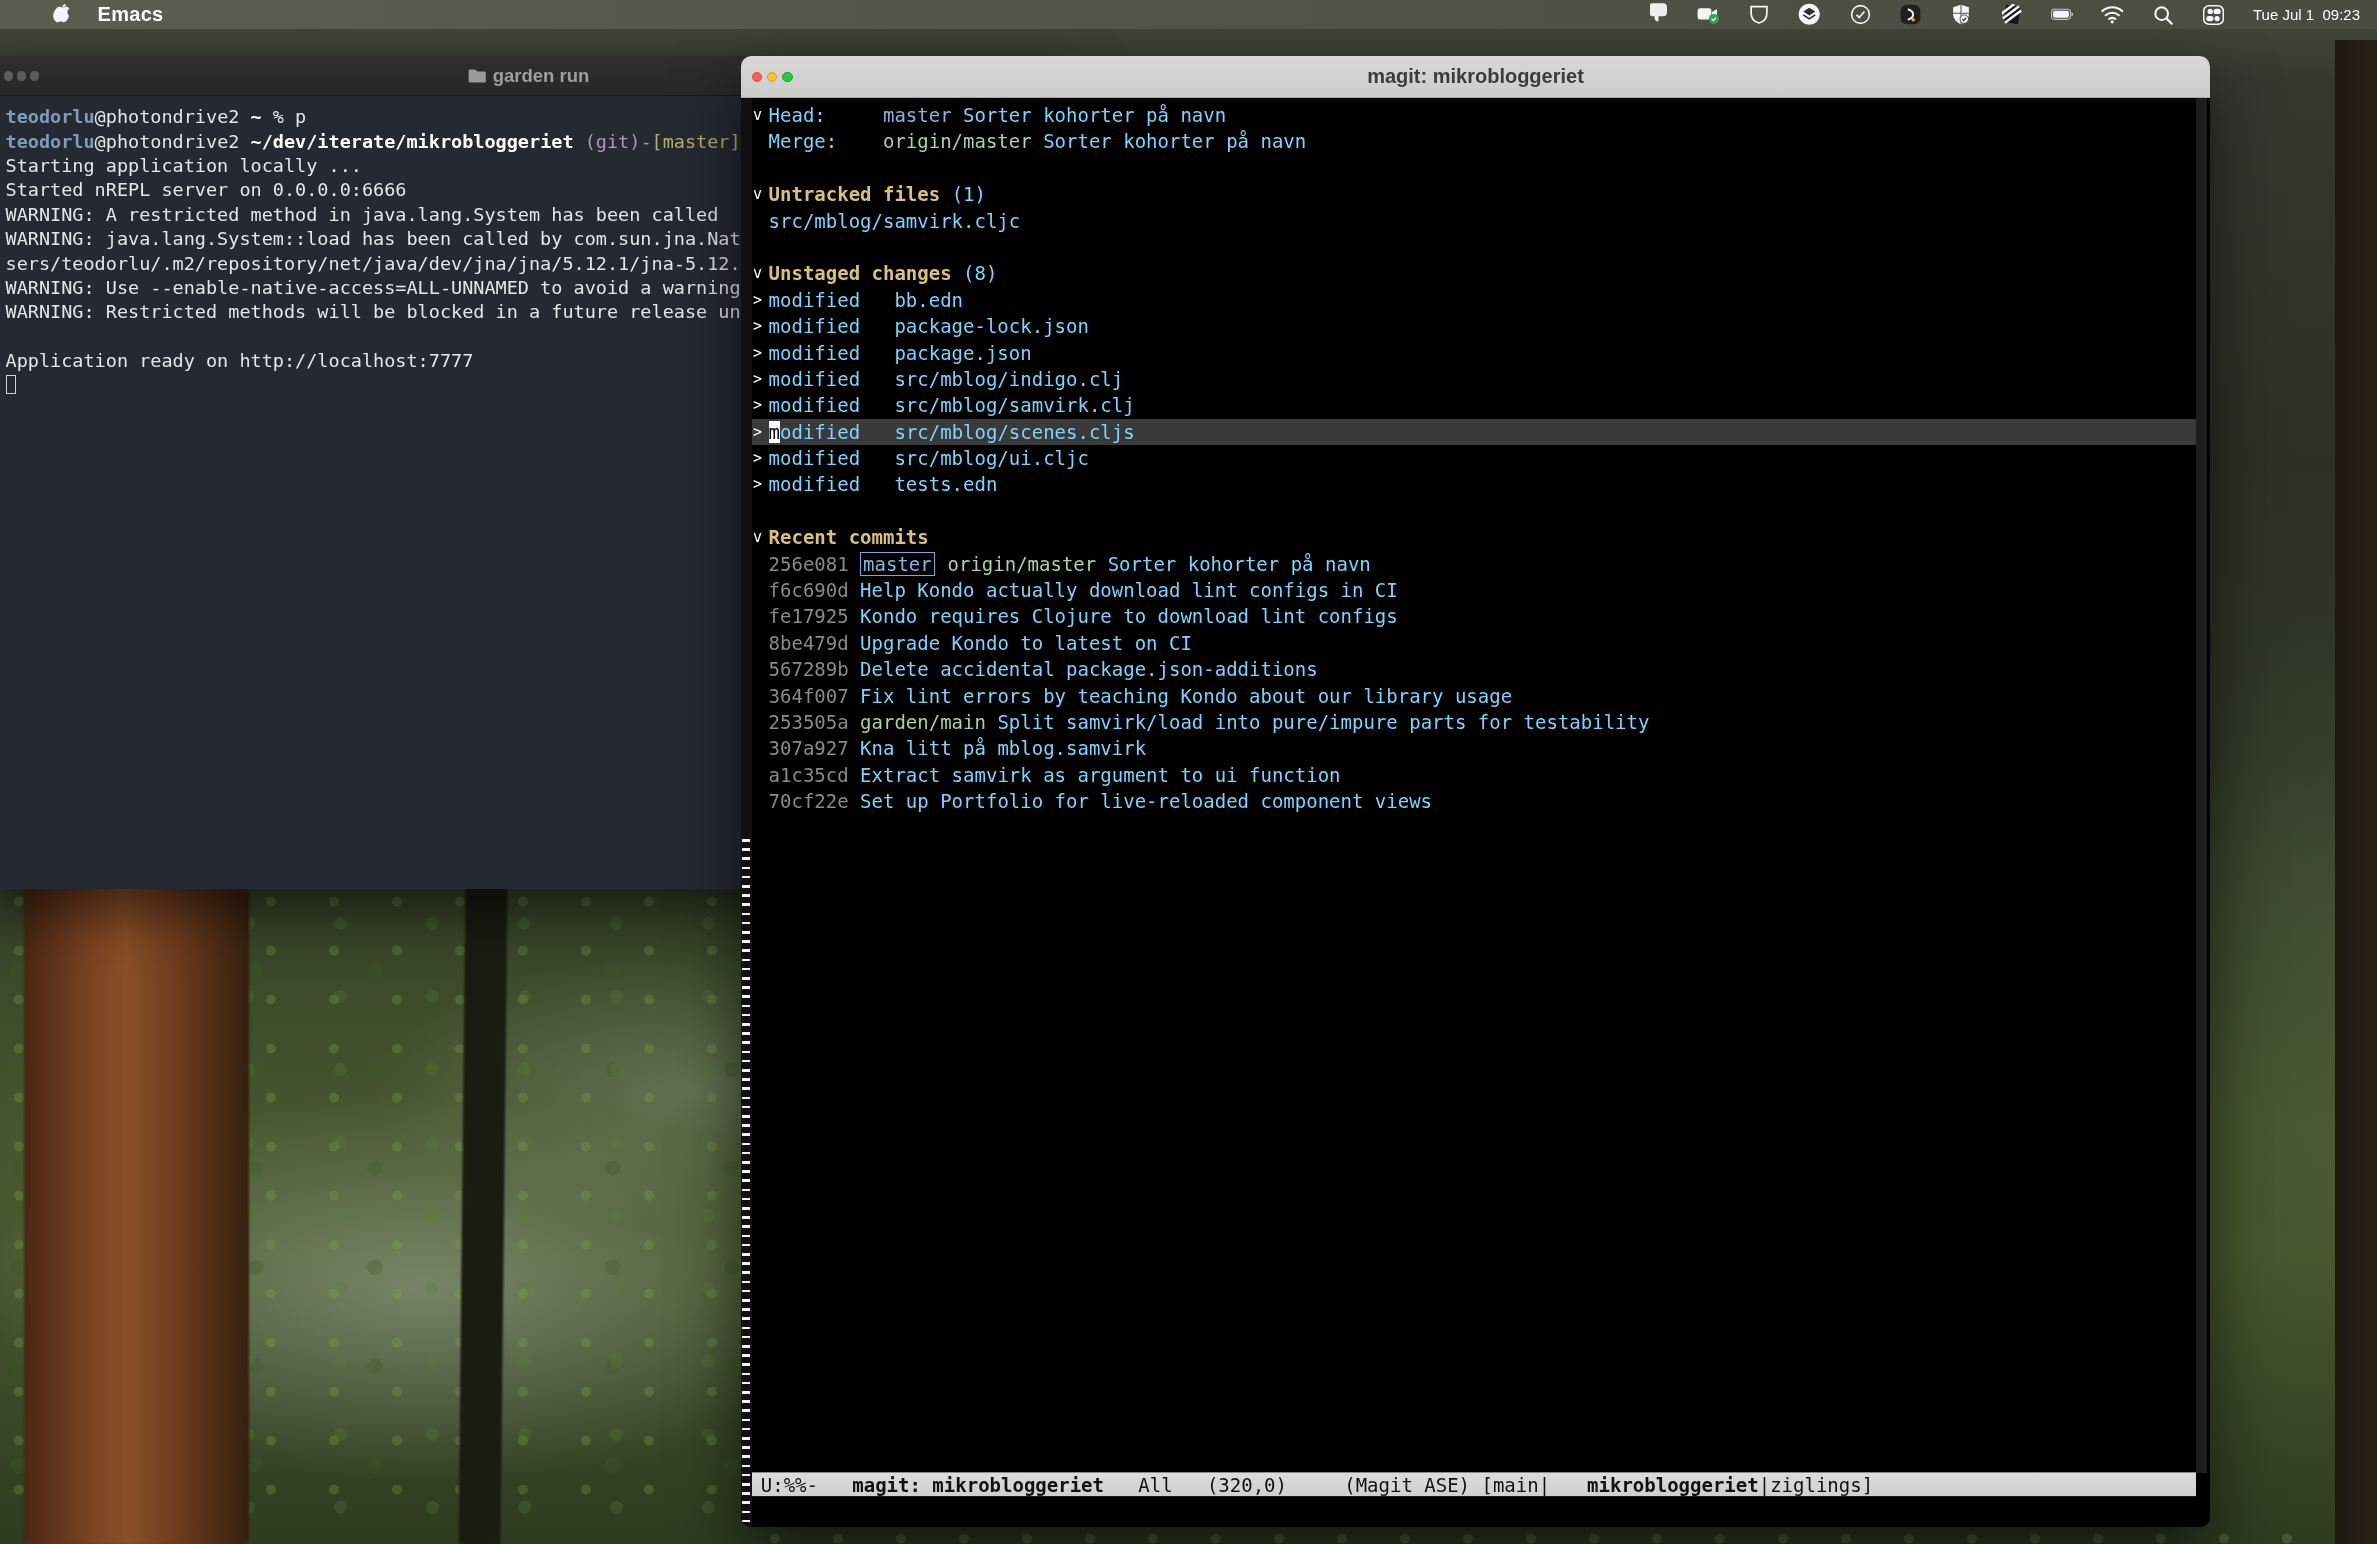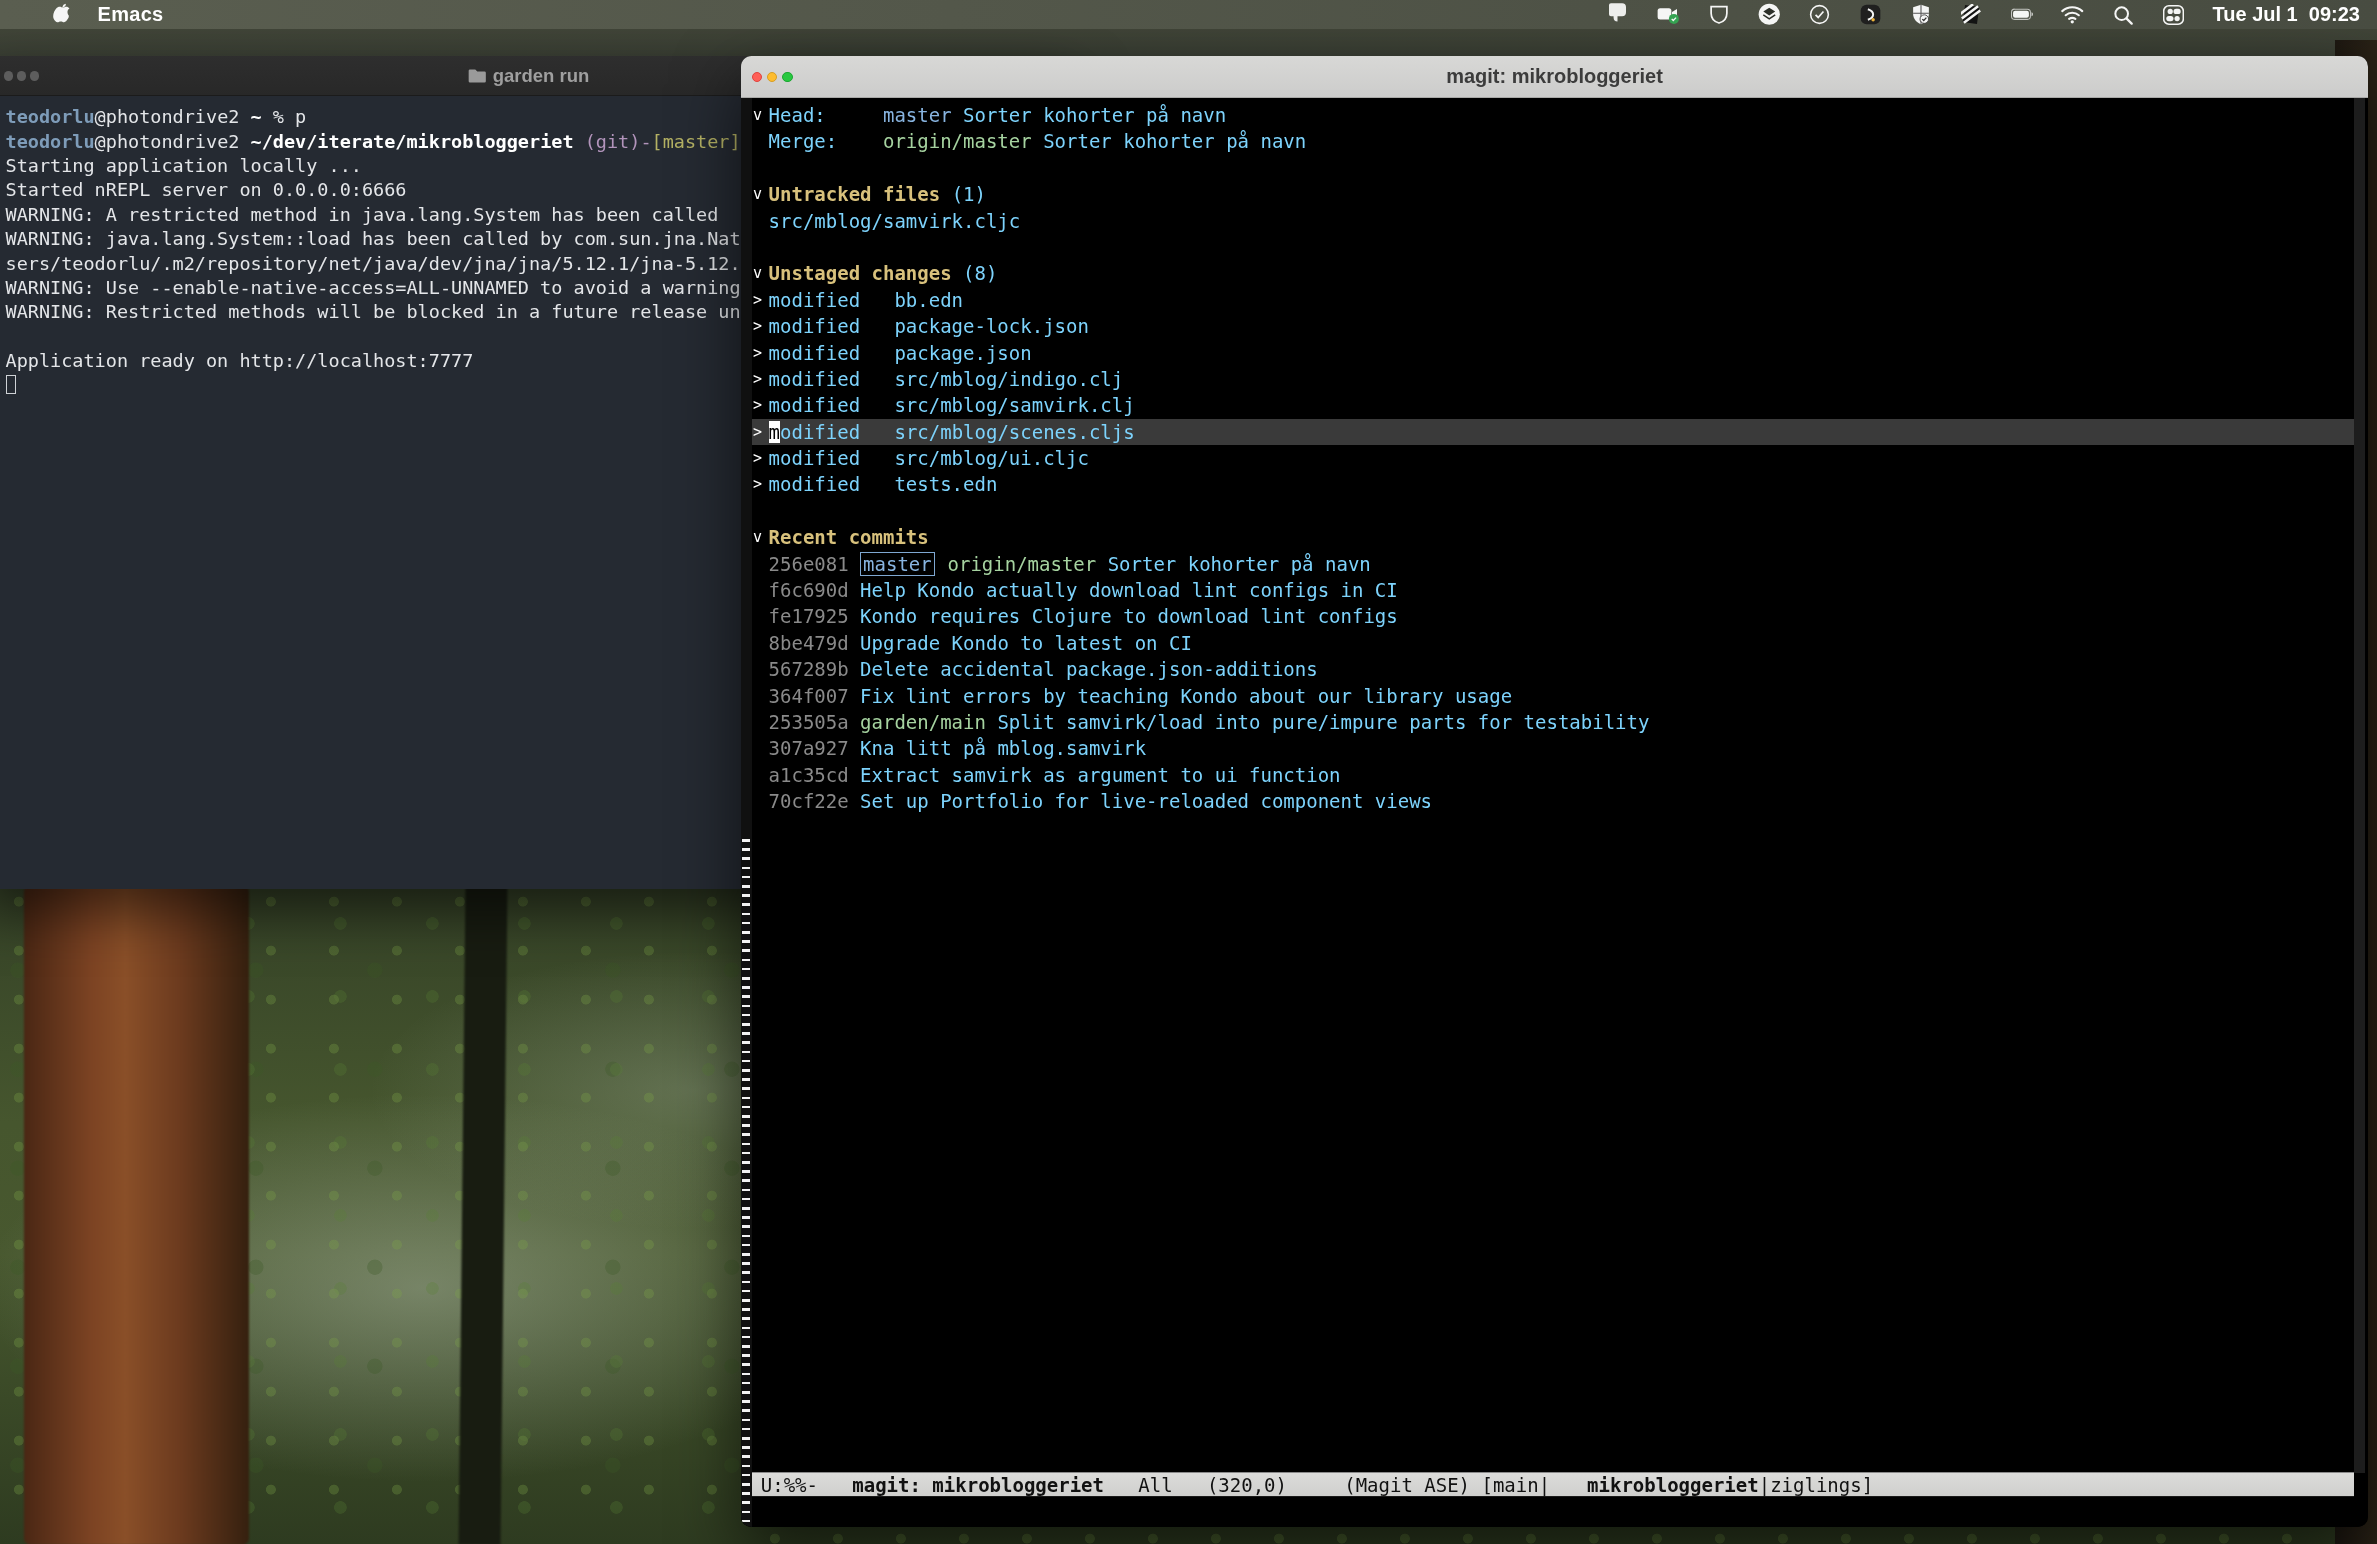--- a/index.html
+++ b/index.html
@@ -29,21 +29,21 @@
   .trunk-right   { left:2335px; top:40px; width:42px; height:1504px; background:linear-gradient(90deg,#1d1811,#2a2216); filter:blur(0.7px); }
 
   
   .menubar { position:absolute; left:0; top:0; width:2377px; height:29px; z-index:5;
     background:linear-gradient(90deg,#5a5e50 0%,#53574a 40%,#484c41 100%);
     display:flex; align-items:center; color:#fff;padding-left:22px; }
   .mb-left { display:flex; align-items:center; gap:24px; padding-left:29px; }
   .mb-appname { font-weight:bold; font-size:20px; letter-spacing:0.3px; }
   .mb-right { margin-left:auto; display:flex; align-items:center; gap:28px; padding-right:17px; }
   .mb-icon { width:22.5px; height:22.5px; display:flex; align-items:center; justify-content:center; opacity:.95; }
-  .mb-clock { font-size:20px; font-weight:700; white-space:pre; }
+  .mb-clock { font-size:15px; font-weight:400; white-space:pre; }
 
   
   .traffic { display:flex; align-items:center; }
   .dot { border-radius:50%; }
 
   
   .terminal { position:absolute; left:-18.5px; top:56px; width:1094px; height:833px; z-index:1;
     border-radius:9.2px; box-shadow:0 24px 53px rgba(0,0,0,.55); overflow:hidden;
     background:#252a32; }
   .term-titlebar { height:40px; background:linear-gradient(#2e2e2e,#282828);
@@ -57,21 +57,21 @@
            height:24.4px; white-space:pre; color:#e4e6e9; }
   .tline span { white-space:pre; }
   .t-user   { color:#7e9cb9; font-weight:bold; }
   .t-bold   { color:#ffffff; font-weight:bold; }
   .t-git    { color:#b294bb; }
   .t-branch { color:#b5b264; }
   .hollow-cursor { display:inline-block; width:10px; height:19px; margin-top:2px;
     border:1.3px solid #cfd2d6; vertical-align:top; }
 
   
-  .emacs { position:absolute; left:741px; top:56px; width:1627px; height:1471px; z-index:2;
+  .emacs { position:absolute; left:741px; top:56px; width:1469px; height:1471px; z-index:2;
     border-radius:10.6px; box-shadow:0 26.4px 66px rgba(0,0,0,.6); overflow:hidden; background:#000; }
   .emacs-titlebar { height:42px; background:linear-gradient(#d8d8d6,#cccccb);
     border-bottom:0.7px solid #a9a9a7; position:relative; display:flex; align-items:center; }
   .emacs .traffic { position:absolute; left:10.6px; top:0; height:42px; gap:4.6px; }
   .emacs .dot { width:10.6px; height:10.6px; }
   .dot-red    { background:#ff5f57; border:0.7px solid #e0443e; }
   .dot-yellow { background:#febc2e; border:0.7px solid #d69e24; }
   .dot-green  { background:#28c840; border:0.7px solid #1da732; }
   .emacs-title { margin:0 auto; color:#3c3c3c; font-weight:bold; font-size:20px; }
 

